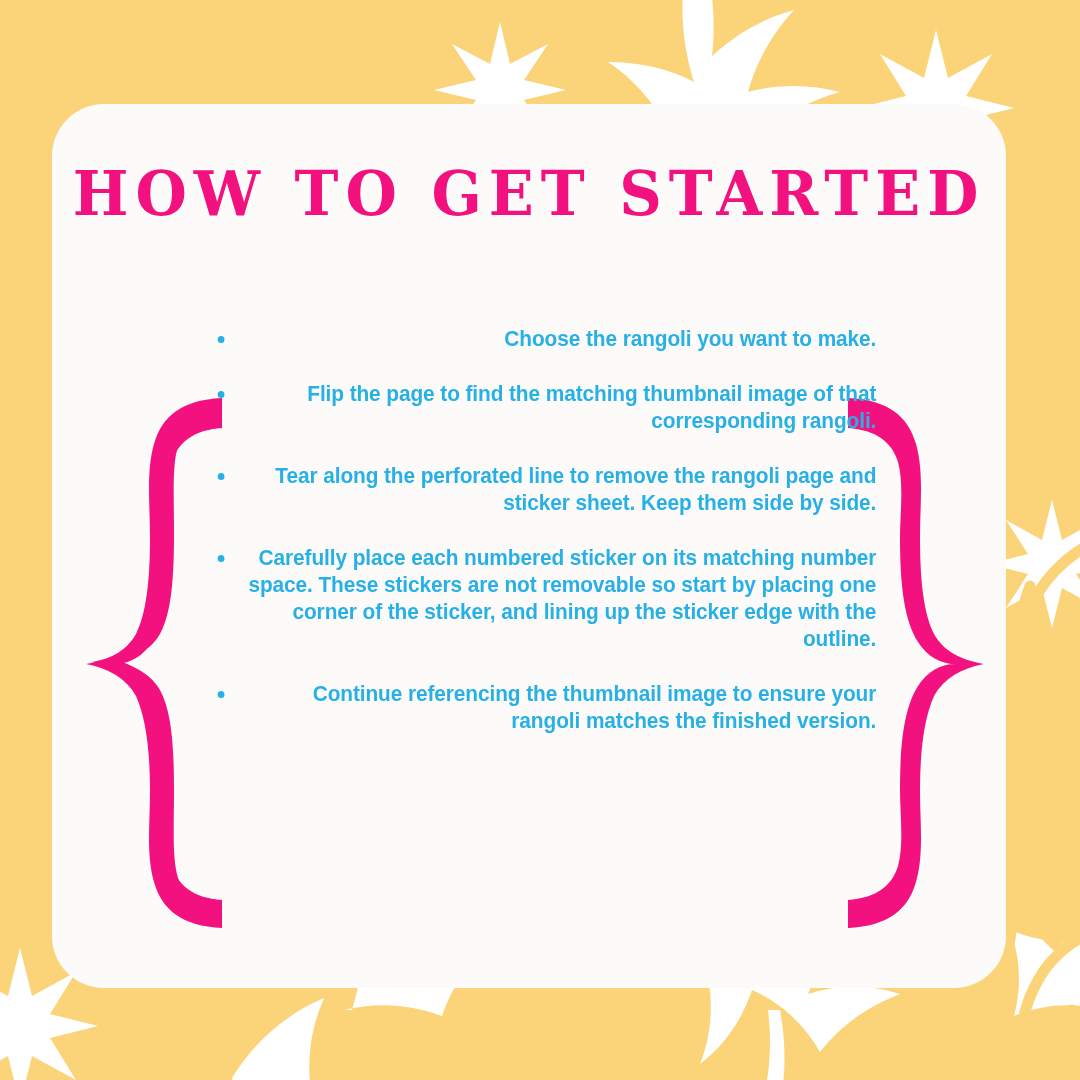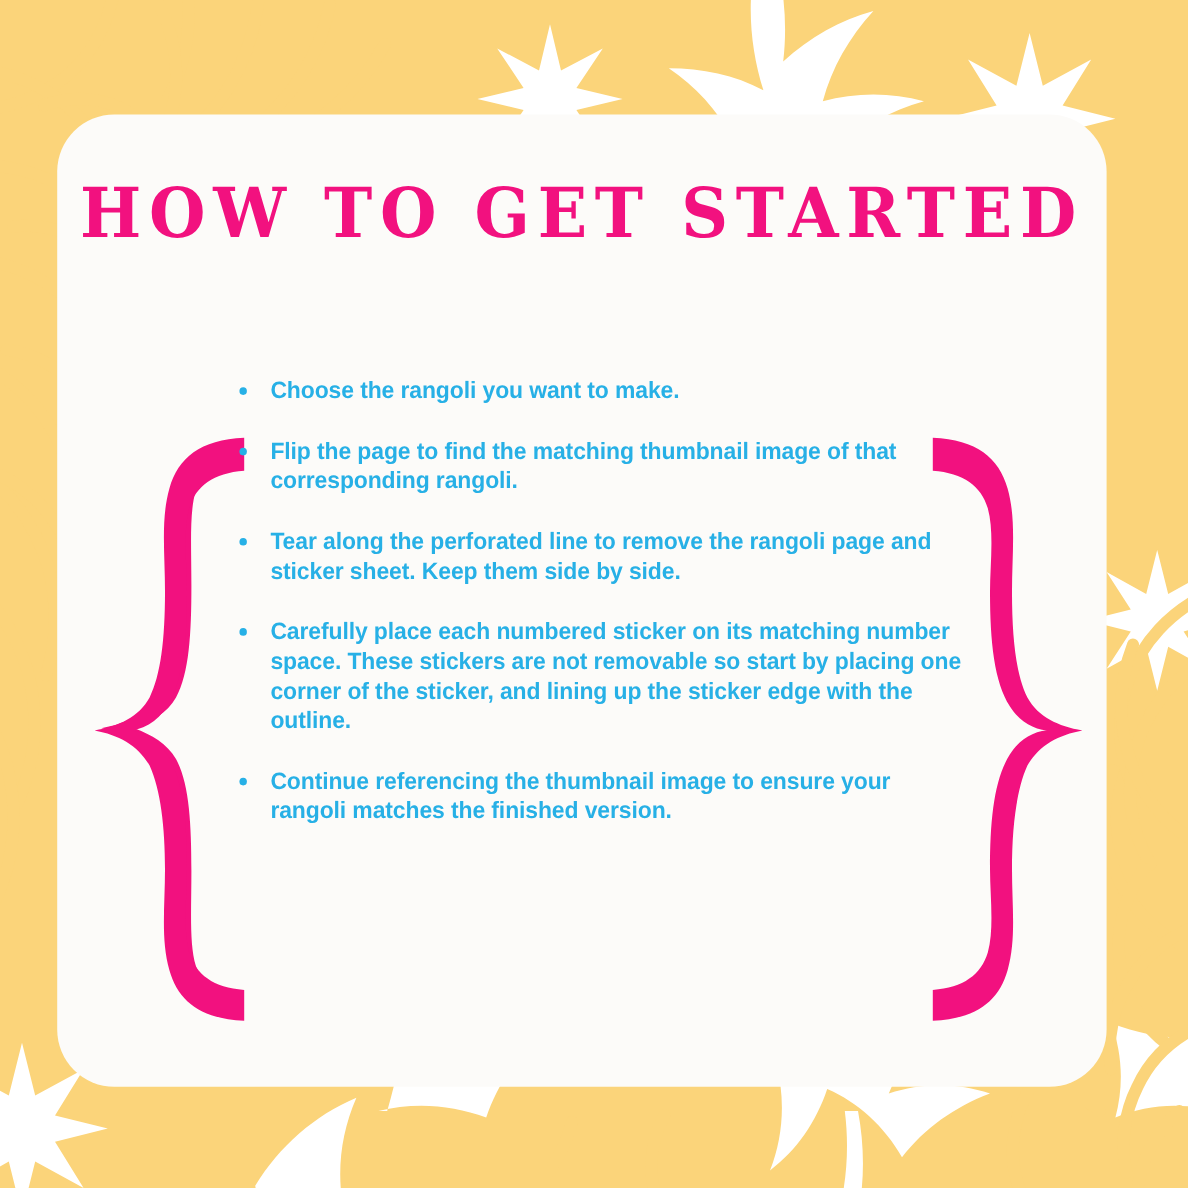--- a/index.html
+++ b/index.html
@@ -64,23 +64,24 @@
     z-index: 3;
     pointer-events: none;
   }
   #brace-left  { left: 10px; }
   #brace-right { left: 776px; }
 
   
   #steps {
     position: absolute;
     left: 155px;
-    top: 238px;
+    top: 222px;
     width: 690px;
     z-index: 4;
+    text-align: right;
   }
   .step {
     position: relative;
     padding-left: 40px;
     margin-bottom: 28px;
     color: #27b0e6;
     font-family: "Liberation Sans", sans-serif;
     font-weight: 700;
     font-size: 21.5px;
     line-height: 27px;

